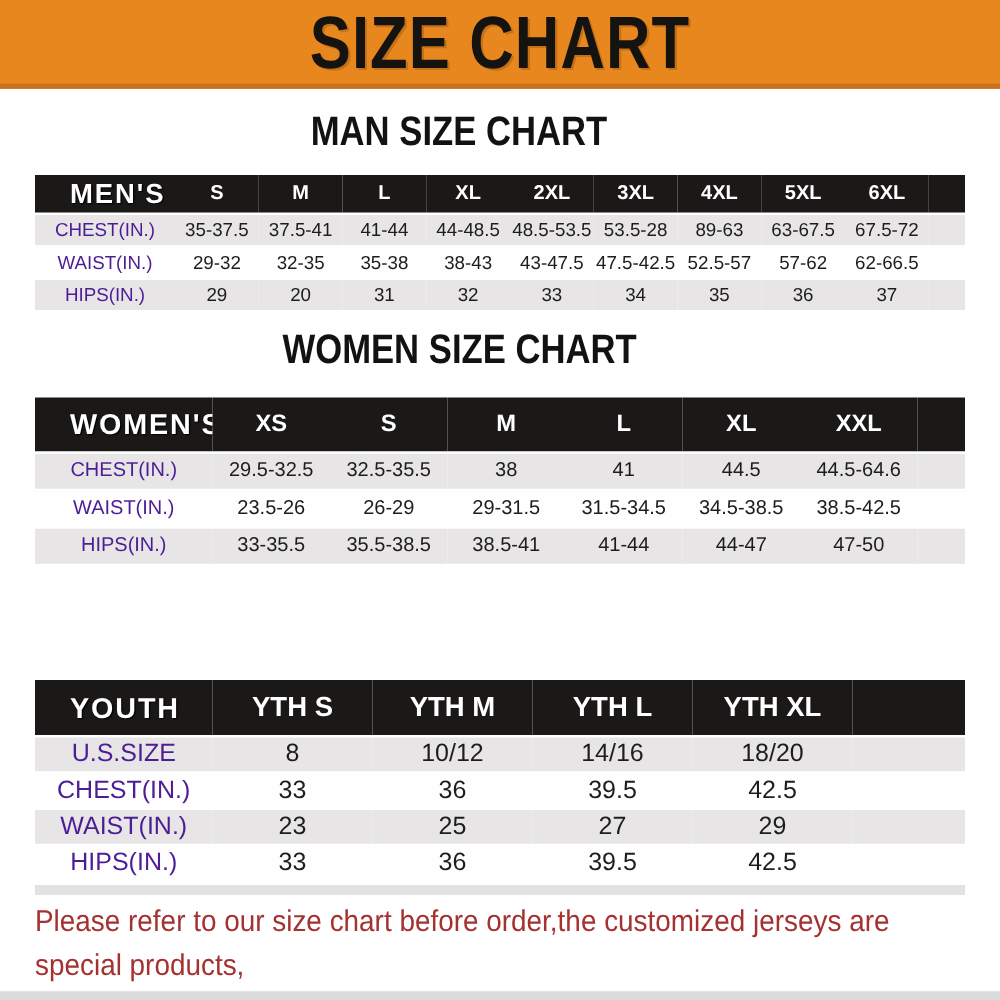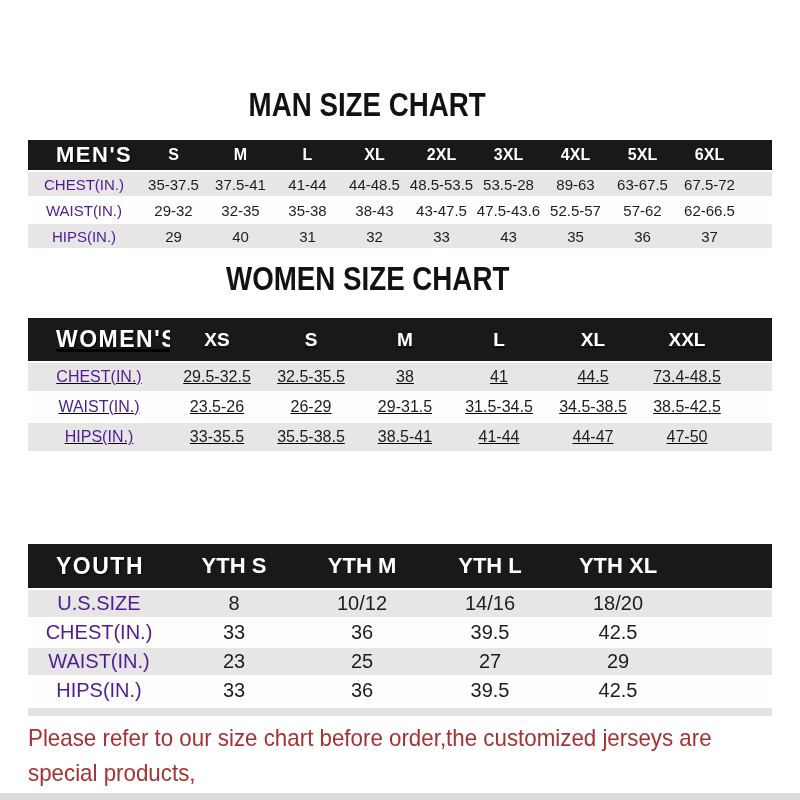--- a/index.html
+++ b/index.html
@@ -26,21 +26,21 @@
   .cond{display:inline-block;transform:scaleX(0.84);}
   #heading-man{top:88px;}
   #heading-women{top:262px;}
   #heading-youth{top:492px;}
   
   table.size-table{
     position:absolute;left:28px;width:744px;
     border-collapse:separate;border-spacing:0 2px;table-layout:fixed;
   }
   #table-man{top:138px;}
-  #table-women{top:316px;text-decoration:underline;}
+  #table-women{top:316px;}
   #table-youth{top:542px;}
   th,td{padding:0;margin:0;text-align:center;vertical-align:middle;white-space:nowrap;overflow:hidden;}
   tr.band th{background:#1B1818;color:#ffffff;}
   th.corner{
     text-align:left;padding-left:28px;font-weight:700;letter-spacing:1.5px;
     text-shadow:1px 1px 1px #000;
   }
   tr.alt td{background:#E7E5E5;}
   tr.plain td{background:#FEFEFE;}
   td{font-size:16px;color:#1d1d1d;}
@@ -70,20 +70,23 @@
     color:#A53131;font-size:24px;line-height:35px;font-weight:400;
   }
   .footer-line{display:block;}
   .cond-left{display:inline-block;transform:scaleX(0.93);transform-origin:left center;}
 </style>
 </head>
 <body>
 
 <div class="canvas">
 
+  <div class="banner">
+    <span class="banner-title">SIZE CHART</span>
+  </div>
 
   <h2 class="sec-heading" id="heading-man">
     <span class="cond">MAN SIZE CHART</span>
   </h2>
   <table class="size-table" id="table-man">
       <colgroup>
         <col style="width: 112px;">
         <col style="width: 67px;">
         <col style="width: 67px;">
         <col style="width: 67px;">
@@ -124,34 +127,34 @@
           <td>67.5-72</td>
           <td></td>
         </tr>
         <tr class="plain">
           <td class="row-label">WAIST(IN.)</td>
           <td>29-32</td>
           <td>32-35</td>
           <td>35-38</td>
           <td>38-43</td>
           <td>43-47.5</td>
-          <td>47.5-43.6</td>
+          <td>47.5-42.5</td>
           <td>52.5-57</td>
           <td>57-62</td>
           <td>62-66.5</td>
           <td></td>
         </tr>
         <tr class="alt">
           <td class="row-label">HIPS(IN.)</td>
           <td>29</td>
-          <td>40</td>
+          <td>20</td>
           <td>31</td>
           <td>32</td>
           <td>33</td>
-          <td>43</td>
+          <td>34</td>
           <td>35</td>
           <td>36</td>
           <td>37</td>
           <td></td>
         </tr>
       </tbody>
     </table>
 
   <h2 class="sec-heading" id="heading-women">
     <span class="cond">WOMEN SIZE CHART</span>
@@ -180,21 +183,21 @@
         </tr>
       </thead>
       <tbody>
         <tr class="alt">
           <td class="row-label">CHEST(IN.)</td>
           <td>29.5-32.5</td>
           <td>32.5-35.5</td>
           <td>38</td>
           <td>41</td>
           <td>44.5</td>
-          <td>73.4-48.5</td>
+          <td>44.5-64.6</td>
           <td></td>
         </tr>
         <tr class="plain">
           <td class="row-label">WAIST(IN.)</td>
           <td>23.5-26</td>
           <td>26-29</td>
           <td>29-31.5</td>
           <td>31.5-34.5</td>
           <td>34.5-38.5</td>
           <td>38.5-42.5</td>

